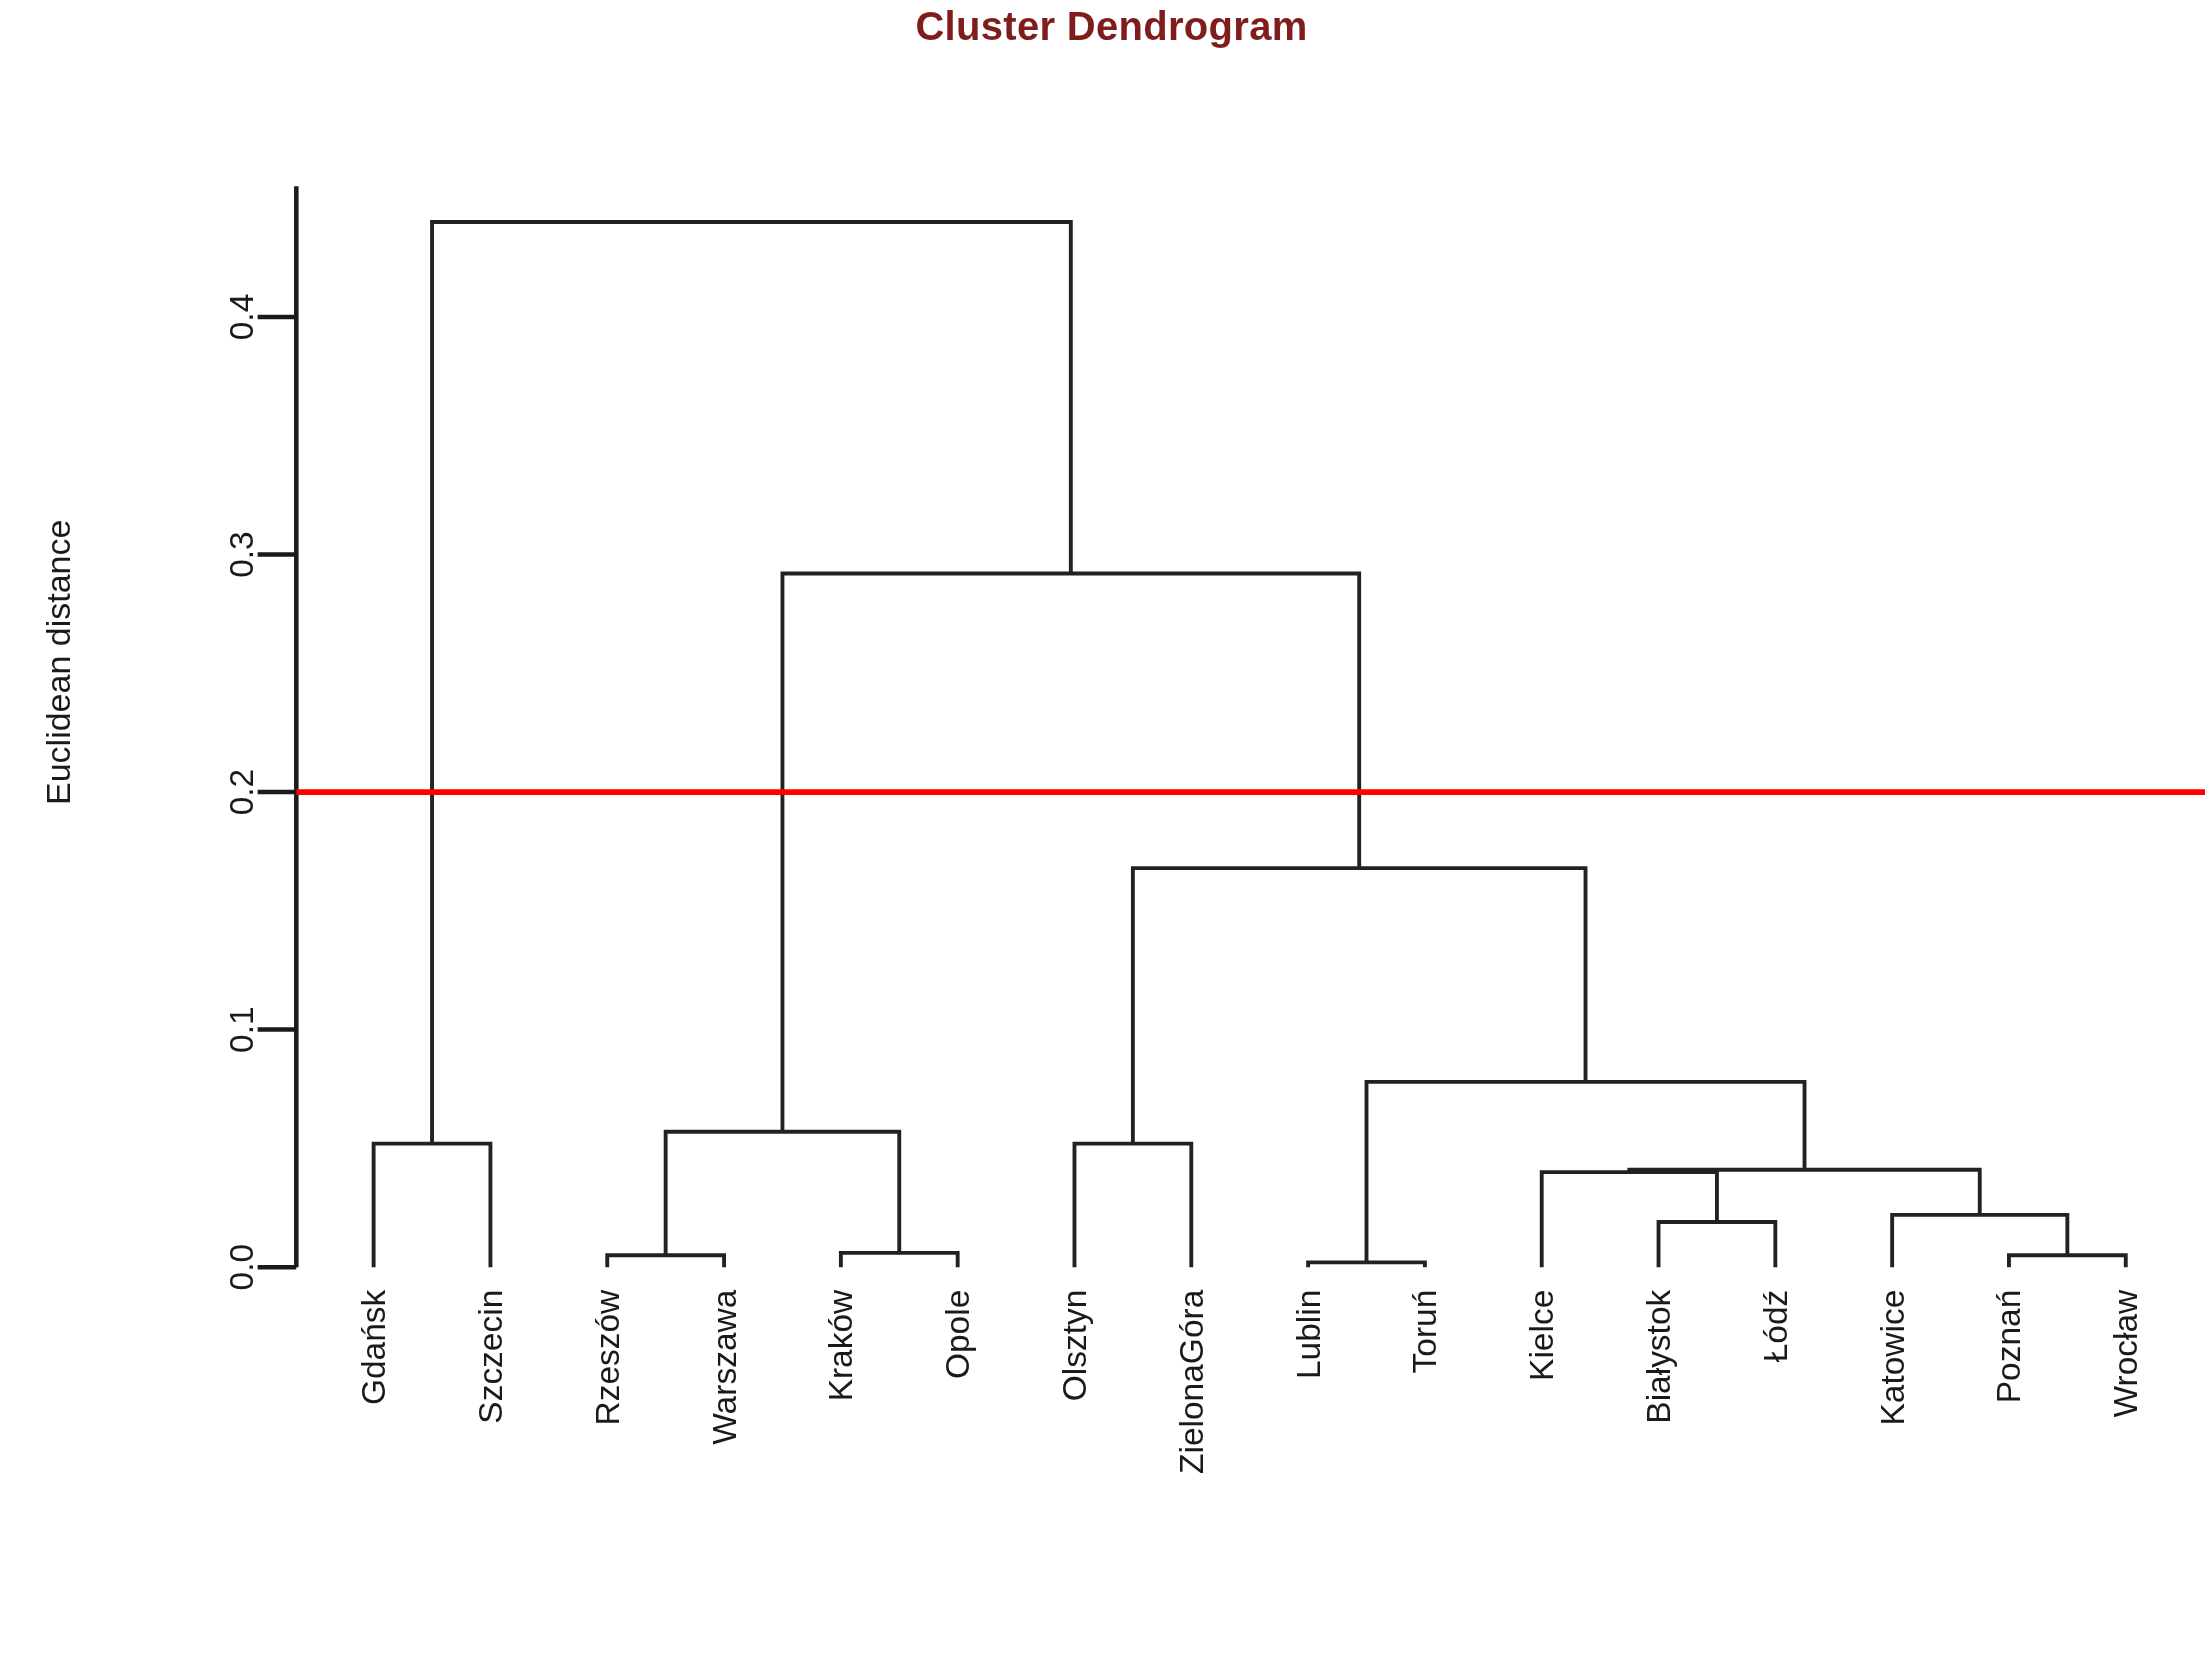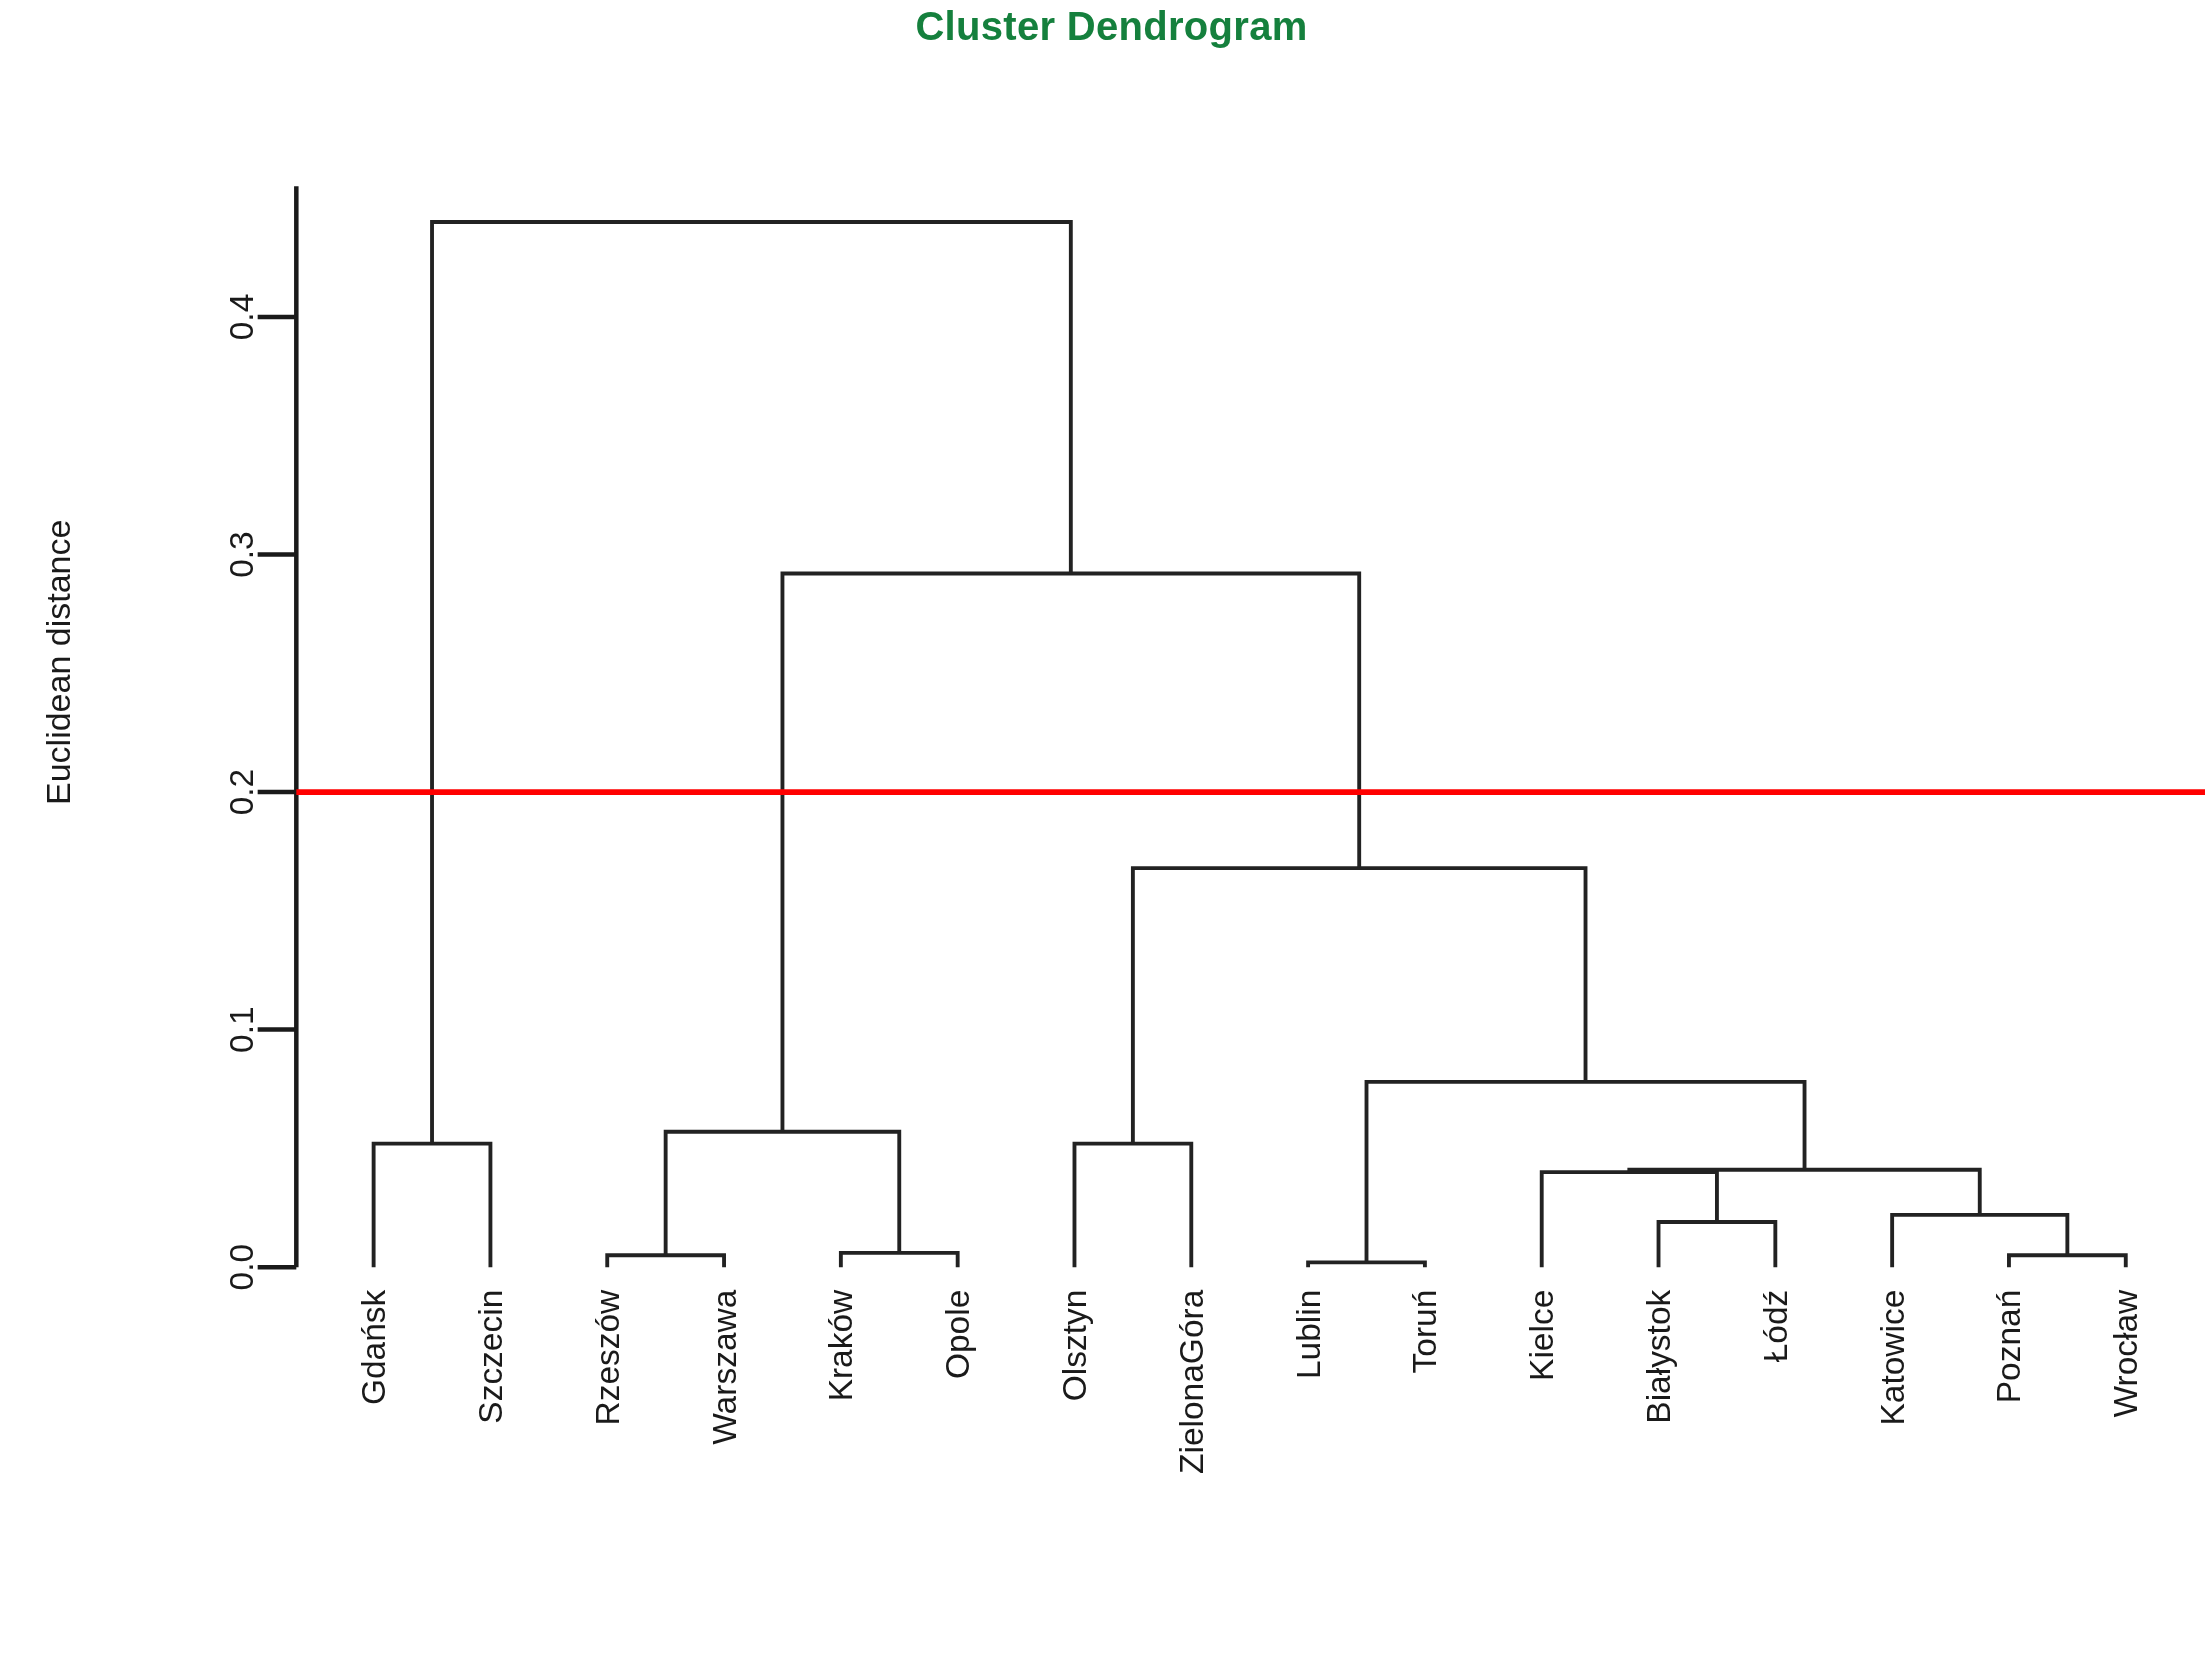--- a/index.html
+++ b/index.html
@@ -2,21 +2,21 @@
 <html style="font-size:10.3px"><head>
 <meta charset="utf-8">
 <title>Cluster Dendrogram</title>
 <style>
   html,body{margin:0;padding:0;background:#ffffff;}
   body{width:2205px;height:1655px;position:relative;overflow:hidden;
        font-family:"Liberation Sans", sans-serif;color:#1a1a1a;}
   #plot{position:absolute;inset:0;}
   .title{
     position:absolute;left:0;right:0;top:3.9px;text-align:center;
-    font-size:40px;font-weight:bold;letter-spacing:0.3px;color:#15803d;margin-left:18px;
+    font-size:40px;font-weight:bold;letter-spacing:0.3px;color:#7f1d1d;margin-left:18px;
   }
   .ylab{
     position:absolute;left:39px;top:805px;
     transform-origin:left top;transform:rotate(-90deg);
     font-size:34px;color:#1a1a1a;white-space:nowrap;
   }
   svg{position:absolute;left:0;top:0;width:2205px;height:1655px;}
   .tick-text{font-size:52px;fill:#1a1a1a;font-family:"Liberation Sans", sans-serif;}
   .leaf-text{font-size:52px;fill:#1a1a1a;font-family:"Liberation Sans", sans-serif;}
 </style>

